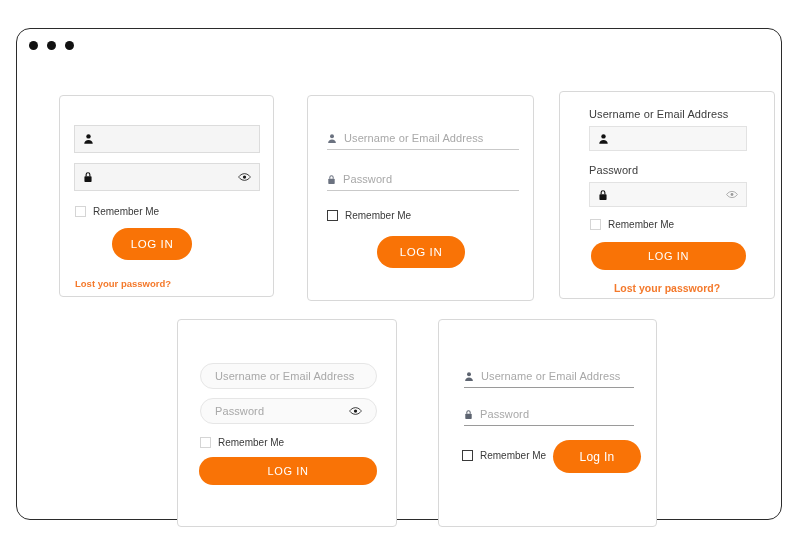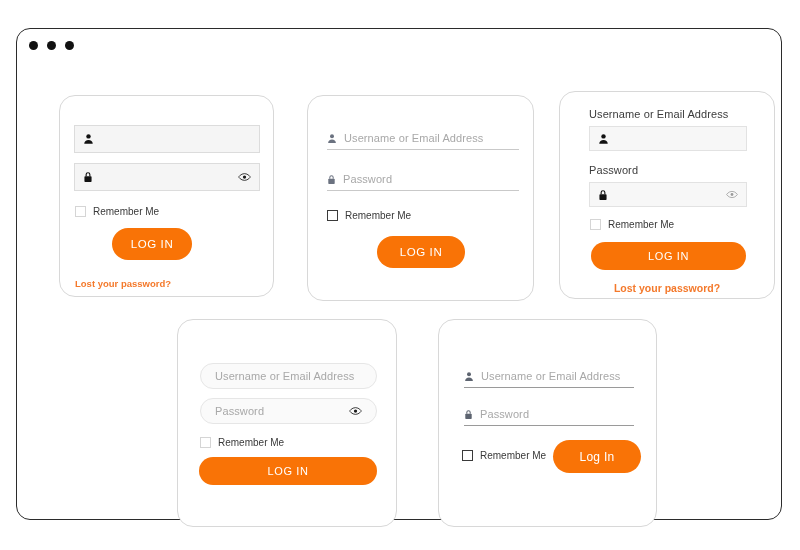--- a/index.html
+++ b/index.html
@@ -38,21 +38,21 @@
     height: 9px;
     border-radius: 50%;
     background: #111111;
   }
 
   
   .card {
     position: absolute;
     background: #ffffff;
     border: 1px solid #d8d8d8;
-    border-radius: 16px;
+    border-radius: 4px;
     box-sizing: border-box;
   }
 
   #card-1 { left: 42px;  top: 66px;  width: 215px; height: 202px; }
   #card-2 { left: 290px; top: 66px;  width: 227px; height: 206px; }
   #card-3 { left: 542px; top: 62px;  width: 216px; height: 208px; }
   #card-4 { left: 160px; top: 290px; width: 220px; height: 208px; }
   #card-5 { left: 421px; top: 290px; width: 219px; height: 208px; }
 
   .card-inner {

